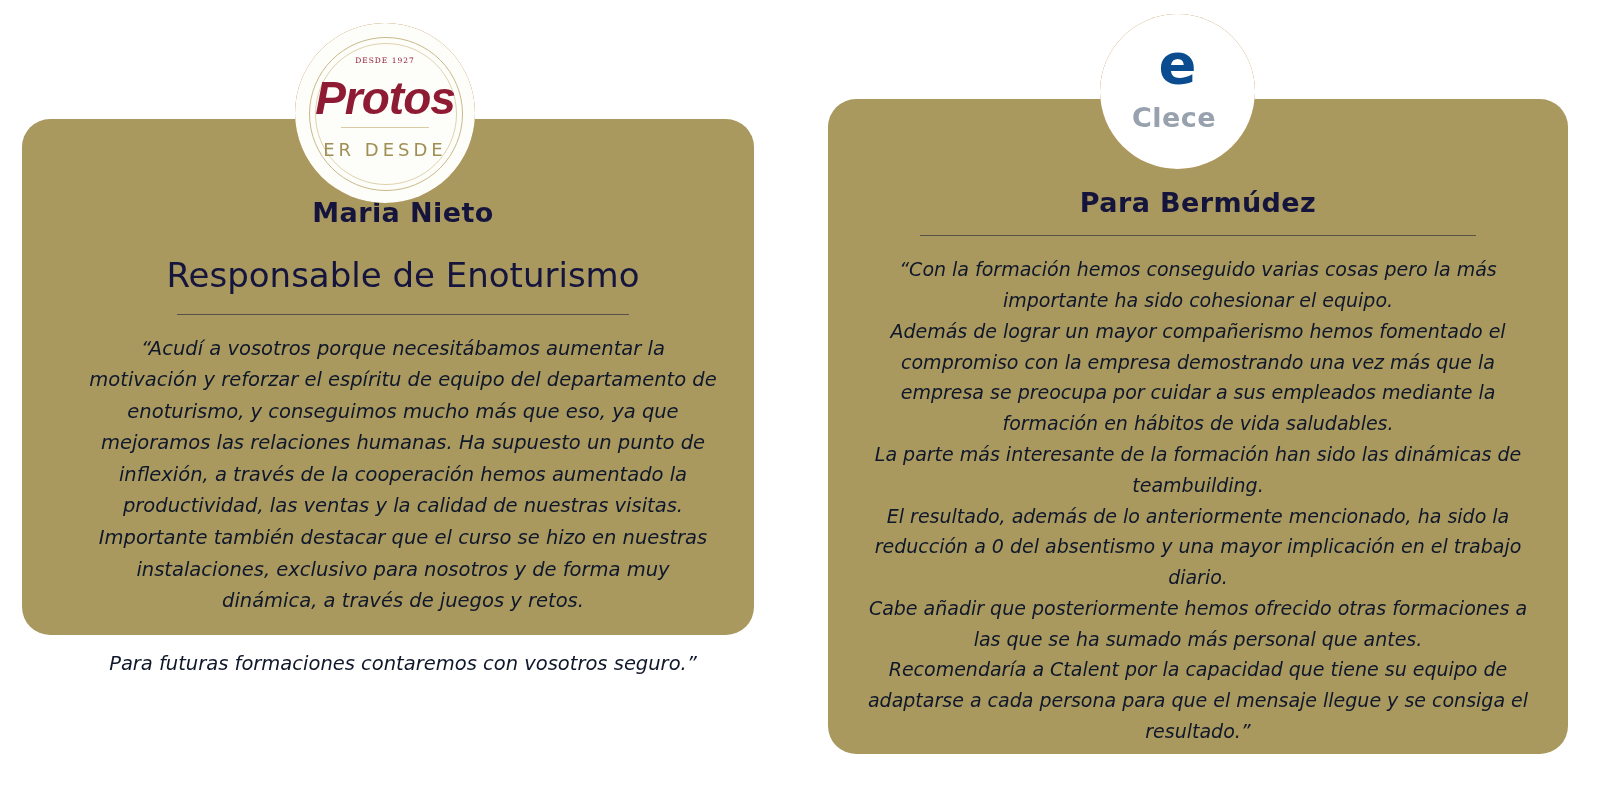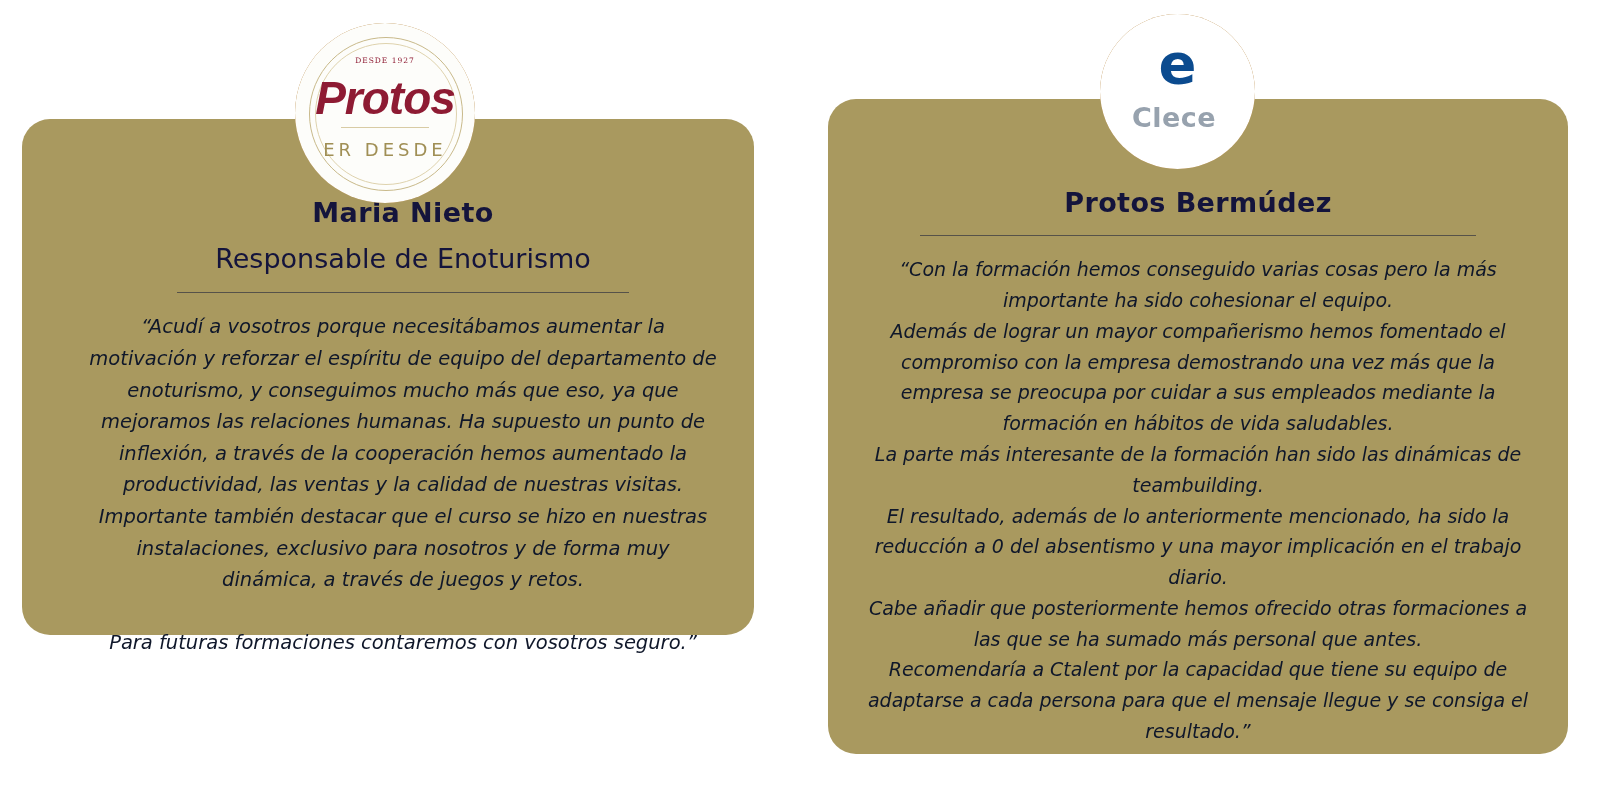--- a/index.html
+++ b/index.html
@@ -51,25 +51,25 @@
   .person-name {
     font-family: "DejaVu Sans", sans-serif;
     font-weight: bold;
     font-size: 27px;
     color: #14143c;
     letter-spacing: 0.4px;
     line-height: 1.2;
   }
   .person-role {
     font-family: "DejaVu Sans", sans-serif;
-    font-size: 27px;
+    font-size: 34px;
     color: #14143c;
     font-weight: normal;
     line-height: 1.3;
-    margin-top: 12px;
+    margin-top: 24px;
   }
   .rule {
     height: 1px;
     background: #3b3b42;
     opacity: 0.75;
     margin: 16px auto 0 auto;
   }
   #card-protos .rule { width: 452px; }
   #card-clece  .rule { width: 556px; }
 
@@ -220,21 +220,21 @@
       <div class="protos-ring2"></div>
       <div class="protos-desde">DESDE 1927</div>
       <div class="protos-word">Protos</div>
       <div class="protos-flour"></div>
       <div class="protos-sub">ER DESDE</div>
     </div>
   </div>
 
   <div class="card" id="card-clece">
     <div class="card-inner">
-      <div class="person-name">Protos Bermúdez</div>
+      <div class="person-name">Para Bermúdez</div>
       <div class="rule"></div>
       <div class="quote">“Con la formación hemos conseguido varias cosas pero la más importante ha sido cohesionar el equipo.
 Además de lograr un mayor compañerismo hemos fomentado el compromiso con la empresa demostrando una vez más que la empresa se preocupa por cuidar a sus empleados mediante la formación en hábitos de vida saludables.
 La parte más interesante de la formación han sido las dinámicas de teambuilding.
 El resultado, además de lo anteriormente mencionado, ha sido la reducción a 0 del absentismo y una mayor implicación en el trabajo diario.
 Cabe añadir que posteriormente hemos ofrecido otras formaciones a las que se ha sumado más personal que antes.
 Recomendaría a Ctalent por la capacidad que tiene su equipo de adaptarse a cada persona para que el mensaje llegue y se consiga el resultado.”</div>
     </div>
   </div>
 

